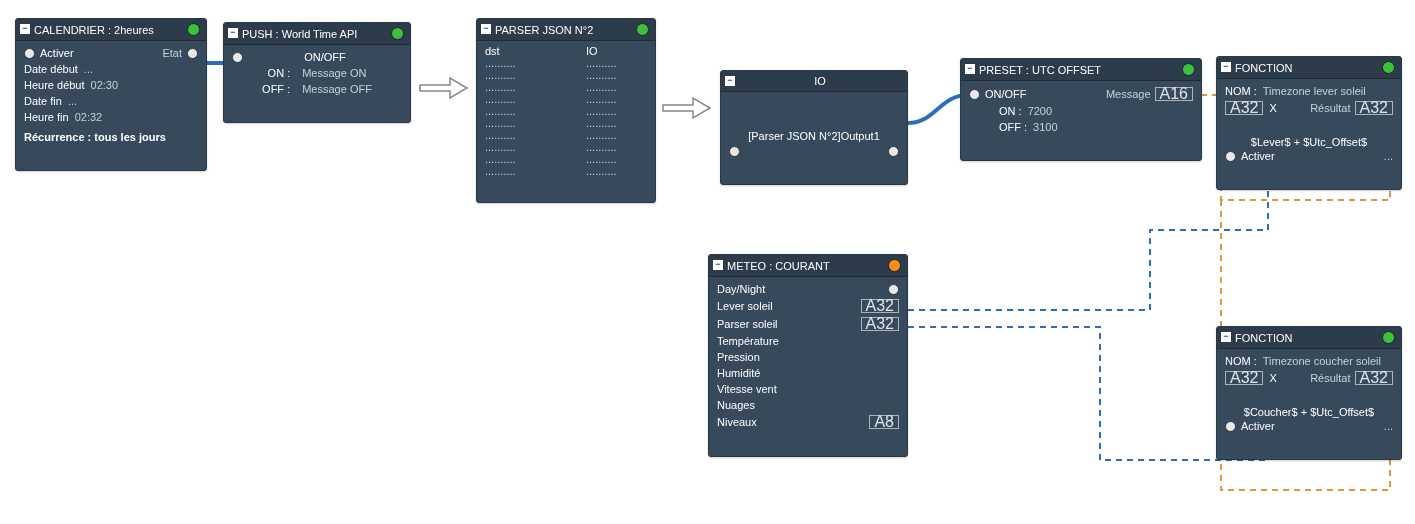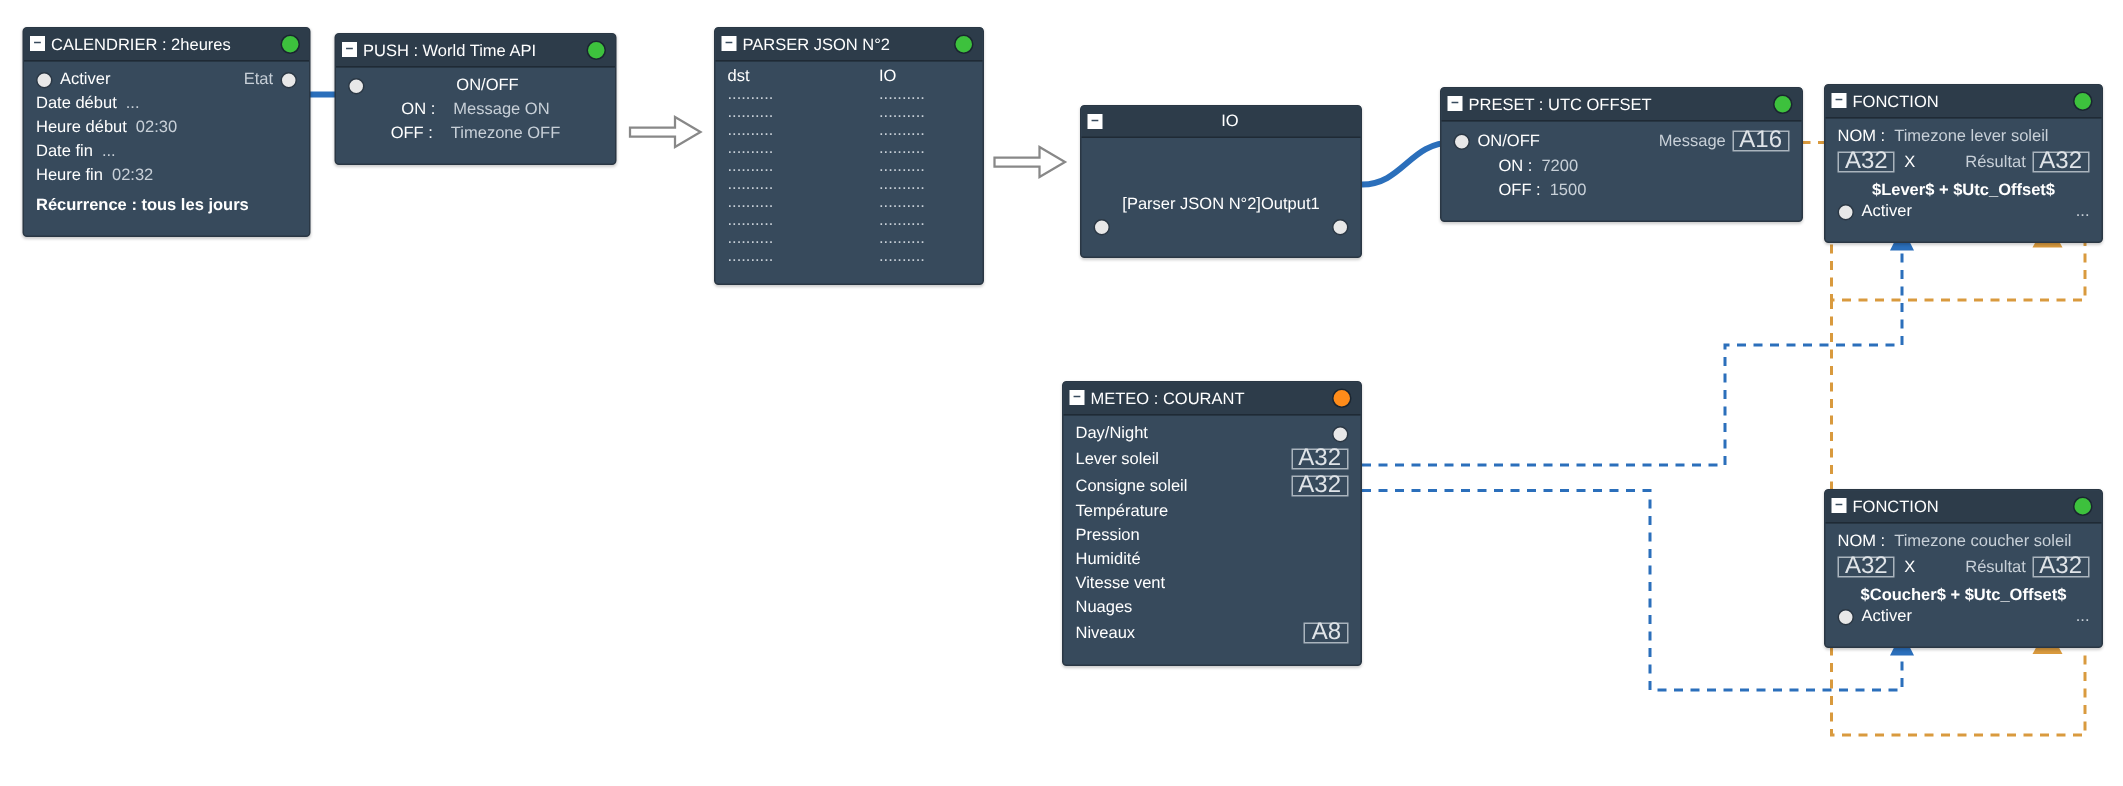--- a/index.html
+++ b/index.html
@@ -43,21 +43,21 @@
   }
   .status-dot {
     width: 13px;
     height: 13px;
     border-radius: 50%;
     border: 1px solid #1a2530;
   }
   .green { background: #3dc13d; }
   .orange { background: #ff8c1a; }
   .node-body {
-    padding: 4px 8px 12px 8px;
+    padding: 4px 8px 25px 8px;
   }
   .row {
     display: flex;
     align-items: center;
     padding: 2px 0;
     min-height: 15px;
   }
   .row-label { flex: 0 0 auto; text-align: right; }
   .row-val { margin-left: 6px; color: #c8d0d8; }
   .row-right { margin-left: auto; color: #c8d0d8; }
@@ -71,23 +71,23 @@
     margin-right: 5px;
   }
   .field-box {
     border: 1px solid #aab4bd;
     padding: 0 4px;
     font-size: 16px;
     line-height: 12px;
     color: #e0e4e8;
   }
   .formula {
-    font-weight: bold;
+    font-weight: normal;
     text-align: center;
-    margin-top: 4px;
+    margin-top: 19px;
   }
   .dots-val { color: #c8d0d8; }
   .two-col { display: flex; gap: 40px; }
   .col { flex: 1; }
   svg.connectors {
     position: absolute;
     left: 0; top: 0;
     width: 1415px;
     height: 524px;
     pointer-events: none;
@@ -164,21 +164,21 @@
     <div class="row">
       <span class="port-dot"></span>
       <span style="margin:0 auto;">ON/OFF</span>
     </div>
     <div class="row" style="justify-content:center; gap:6px;">
       <span>ON :</span>
       <span class="row-val">Message ON</span>
     </div>
     <div class="row" style="justify-content:center; gap:6px;">
       <span>OFF :</span>
-      <span class="row-val">Timezone OFF</span>
+      <span class="row-val">Message OFF</span>
     </div>
   </div>
 </div>
 
 <div class="node" style="left:476px; top:18px; width:180px;">
   <div class="node-header">
     <span class="collapse-icon">−</span>
     <span>PARSER JSON N°2</span>
     <span class="status-dot green"></span>
   </div>
@@ -258,42 +258,42 @@
       <span>ON/OFF</span>
       <span class="row-right">Message</span>
       <span class="field-box" style="margin-left:4px;">A16</span>
     </div>
     <div class="row" style="padding-left:30px;">
       <span>ON :</span>
       <span class="row-val">7200</span>
     </div>
     <div class="row" style="padding-left:30px;">
       <span>OFF :</span>
-      <span class="row-val">1500</span>
+      <span class="row-val">3100</span>
     </div>
   </div>
 </div>
 
 <div class="node" style="left:708px; top:254px; width:200px;">
   <div class="node-header">
     <span class="collapse-icon">−</span>
     <span>METEO : COURANT</span>
     <span class="status-dot orange"></span>
   </div>
   <div class="node-body">
     <div class="row" style="justify-content:space-between;">
       <span>Day/Night</span>
       <span class="port-dot" style="margin-left:5px; margin-right:0;"></span>
     </div>
     <div class="row">
       <span>Lever soleil</span>
       <span class="field-box row-right">A32</span>
     </div>
     <div class="row">
-      <span>Consigne soleil</span>
+      <span>Parser soleil</span>
       <span class="field-box row-right">A32</span>
     </div>
     <div class="row">
         <span>Température</span>
       </div>
     <div class="row">
         <span>Pression</span>
       </div>
     <div class="row">
         <span>Humidité</span>

